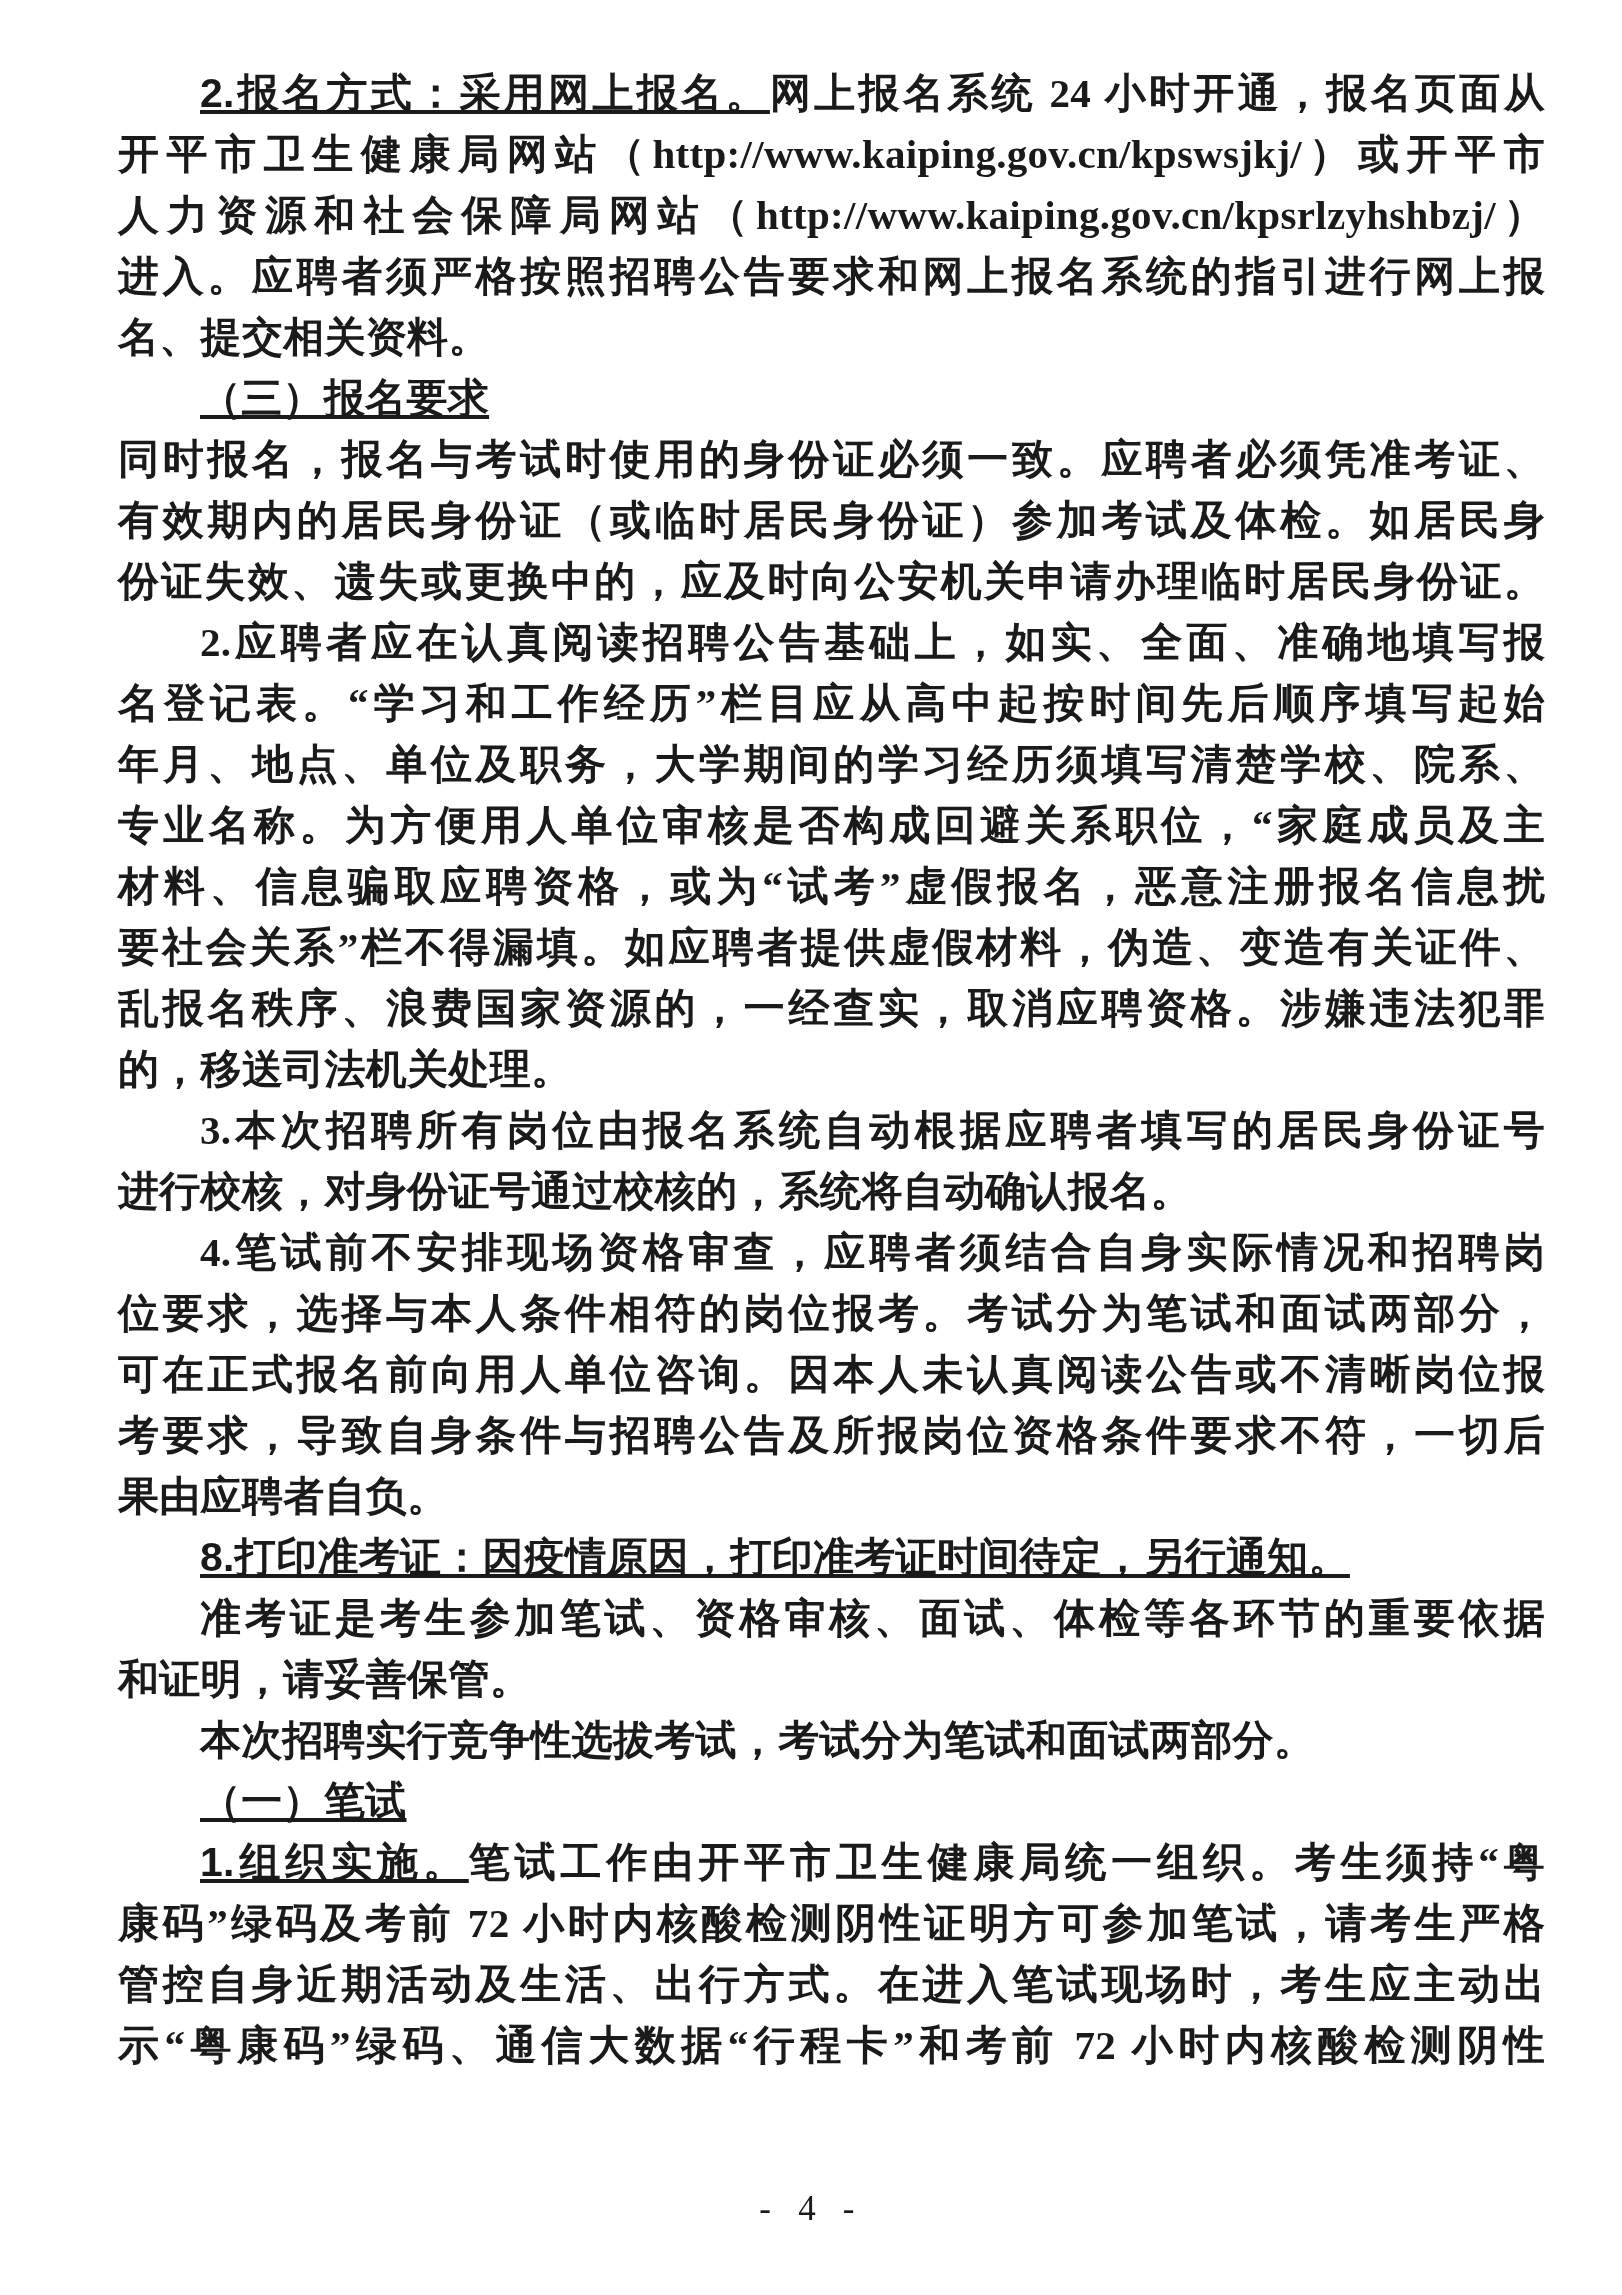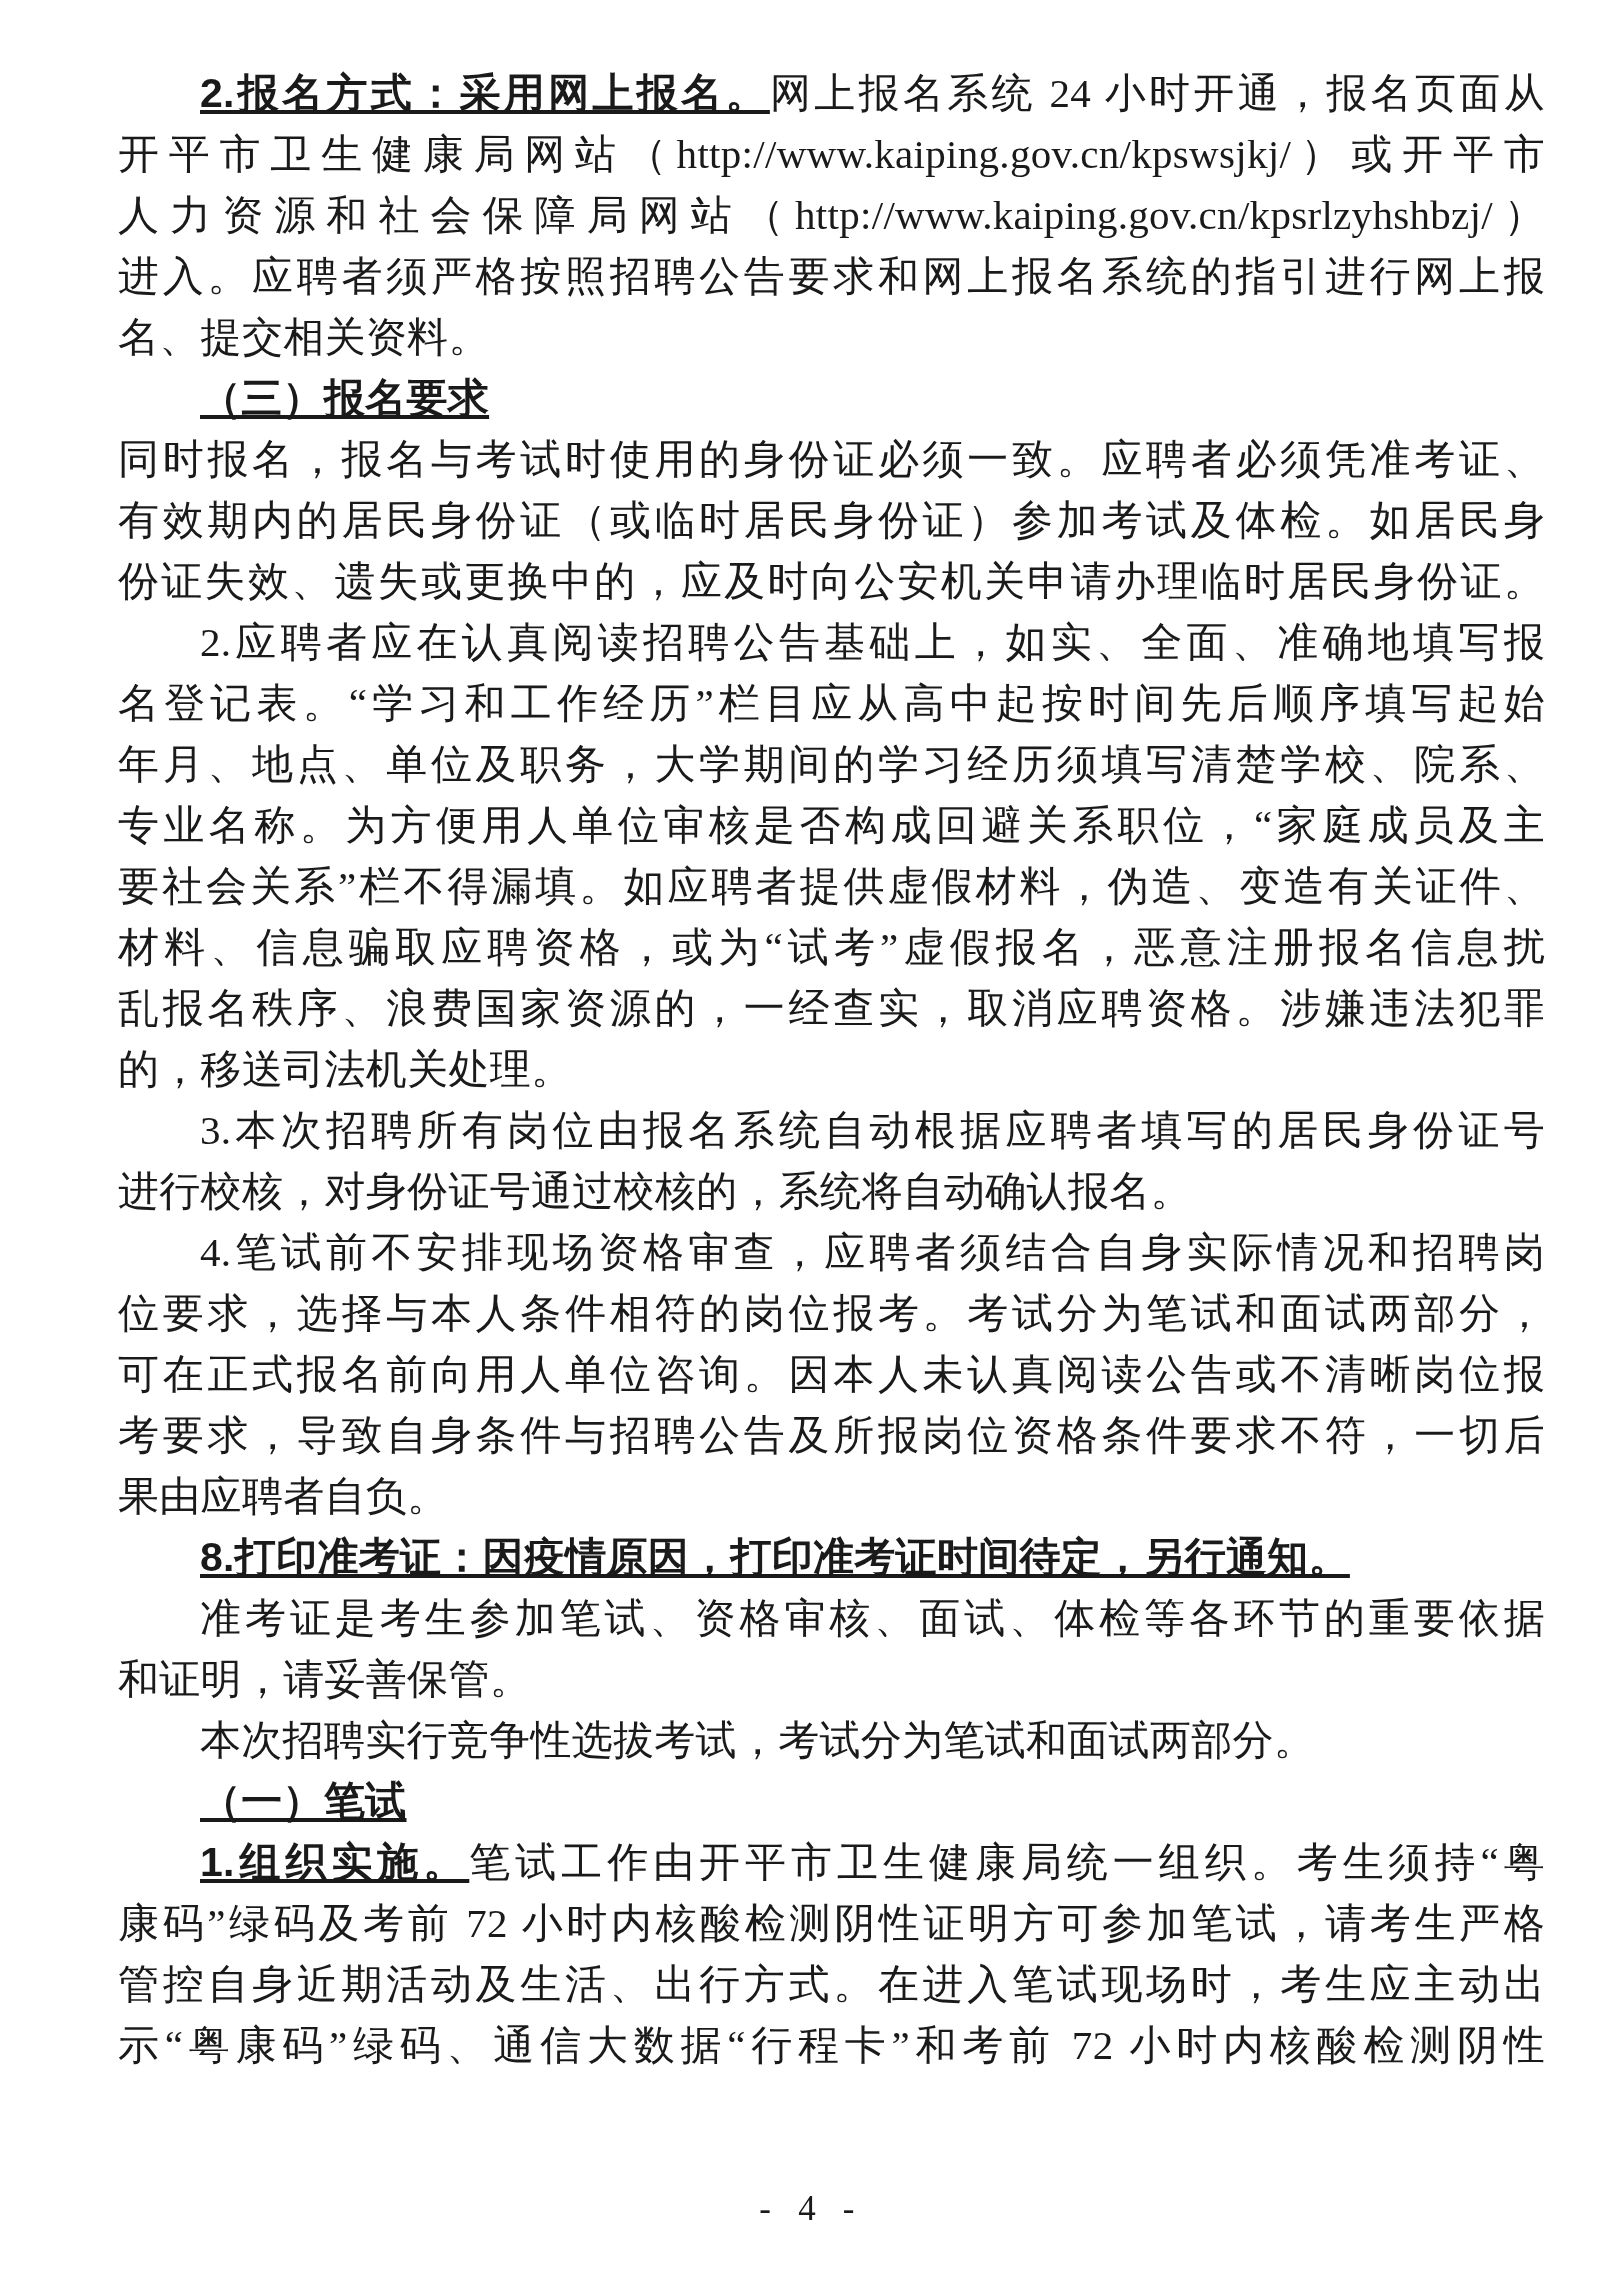--- a/index.html
+++ b/index.html
@@ -30,21 +30,21 @@
     text-align: justify;
     text-align-last: justify;
     letter-spacing: 0.3px;
   }
   .line.last {
     text-align-last: left;
   }
   .line.indent {
     text-indent: 82px;
   }
-  .run { font-weight: normal; }
+  .run { font-weight: bold; }
   .run.bold {
     font-weight: bold;
     font-family: "Liberation Sans", sans-serif;
     text-decoration: underline;
   }
   .footer {
     position: absolute;
     left: 0;
     right: 0;
     top: 2186px;
@@ -67,22 +67,22 @@
       <div class="line"><span class="run">进入。应聘者须严格按照招聘公告要求和网上报名系统的指引进行网上报</span></div>
       <div class="line last"><span class="run">名、提交相关资料。</span></div>
       <div class="line indent last"><span class="run bold">（三）报名要求</span></div>
       <div class="line"><span class="run">同时报名，报名与考试时使用的身份证必须一致。应聘者必须凭准考证、</span></div>
       <div class="line"><span class="run">有效期内的居民身份证（或临时居民身份证）参加考试及体检。如居民身</span></div>
       <div class="line"><span class="run">份证失效、遗失或更换中的，应及时向公安机关申请办理临时居民身份证。</span></div>
       <div class="line indent"><span class="run">2.应聘者应在认真阅读招聘公告基础上，如实、全面、准确地填写报</span></div>
       <div class="line"><span class="run">名登记表。“学习和工作经历”栏目应从高中起按时间先后顺序填写起始</span></div>
       <div class="line"><span class="run">年月、地点、单位及职务，大学期间的学习经历须填写清楚学校、院系、</span></div>
       <div class="line"><span class="run">专业名称。为方便用人单位审核是否构成回避关系职位，“家庭成员及主</span></div>
+      <div class="line"><span class="run">材料、信息骗取应聘资格，或为“试考”虚假报名，恶意注册报名信息扰</span></div>
       <div class="line"><span class="run">要社会关系”栏不得漏填。如应聘者提供虚假材料，伪造、变造有关证件、</span></div>
-      <div class="line"><span class="run">材料、信息骗取应聘资格，或为“试考”虚假报名，恶意注册报名信息扰</span></div>
       <div class="line"><span class="run">乱报名秩序、浪费国家资源的，一经查实，取消应聘资格。涉嫌违法犯罪</span></div>
       <div class="line last"><span class="run">的，移送司法机关处理。</span></div>
       <div class="line indent"><span class="run">3.本次招聘所有岗位由报名系统自动根据应聘者填写的居民身份证号</span></div>
       <div class="line last"><span class="run">进行校核，对身份证号通过校核的，系统将自动确认报名。</span></div>
       <div class="line indent"><span class="run">4.笔试前不安排现场资格审查，应聘者须结合自身实际情况和招聘岗</span></div>
       <div class="line"><span class="run">位要求，选择与本人条件相符的岗位报考。考试分为笔试和面试两部分，</span></div>
       <div class="line"><span class="run">可在正式报名前向用人单位咨询。因本人未认真阅读公告或不清晰岗位报</span></div>
       <div class="line"><span class="run">考要求，导致自身条件与招聘公告及所报岗位资格条件要求不符，一切后</span></div>
       <div class="line last"><span class="run">果由应聘者自负。</span></div>
       <div class="line indent last"><span class="run bold">8.打印准考证：因疫情原因，打印准考证时间待定，另行通知。</span></div>

